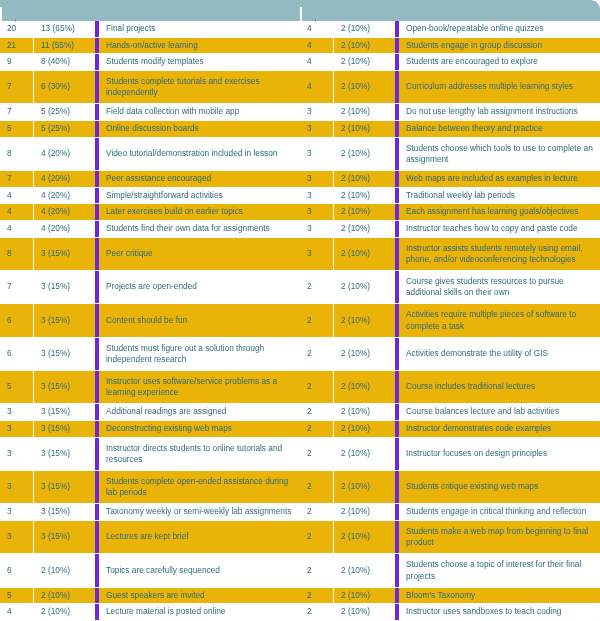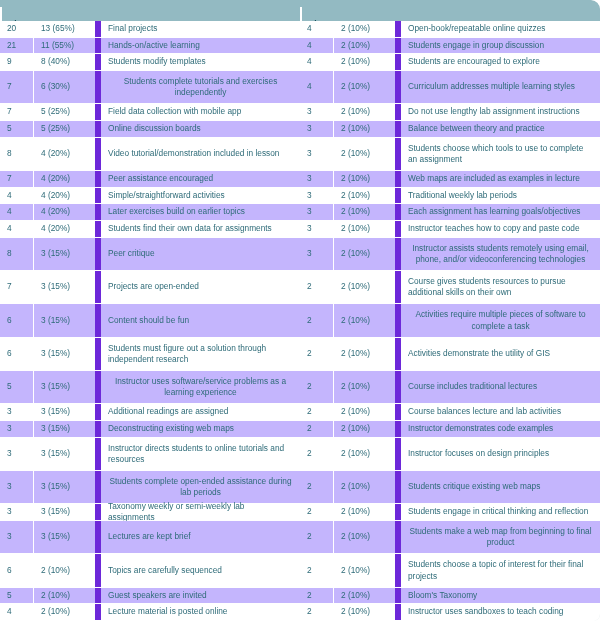--- a/index.html
+++ b/index.html
@@ -73,36 +73,35 @@
   }
 
   .row {
     display: flex;
     flex-direction: row;
     border-bottom: 1px solid #ffffff;
     box-sizing: border-box;
     background: #ffffff;
   }
   .row.alt {
-    background: #c4b5fd;
-    text-align: center;
+    background: #eab308;
   }
 
   .cell {
     color: #2e6b78;
     font-size: 8.3px;
     line-height: 11.5px;
     padding: 0 7px;
     box-sizing: border-box;
     display: flex;
     align-items: center;
   }
   .cell.c-freq  { width: 33px;  justify-content: flex-start; }
   .cell.c-instr { width: 62px;  border-left: 1px solid #ffffff; }
-  .cell.c-theme { width: 205px; border-left: 6px solid #6d28d9; }
+  .cell.c-theme { width: 205px; border-left: 4px solid #6d28d9; }
 
   .cell.c-theme span { display: block; }
 </style>
 </head>
 <body>
 
 <div id="table-wrap">
 
   <div class="table-half left">
     <div class="hdr-row">

